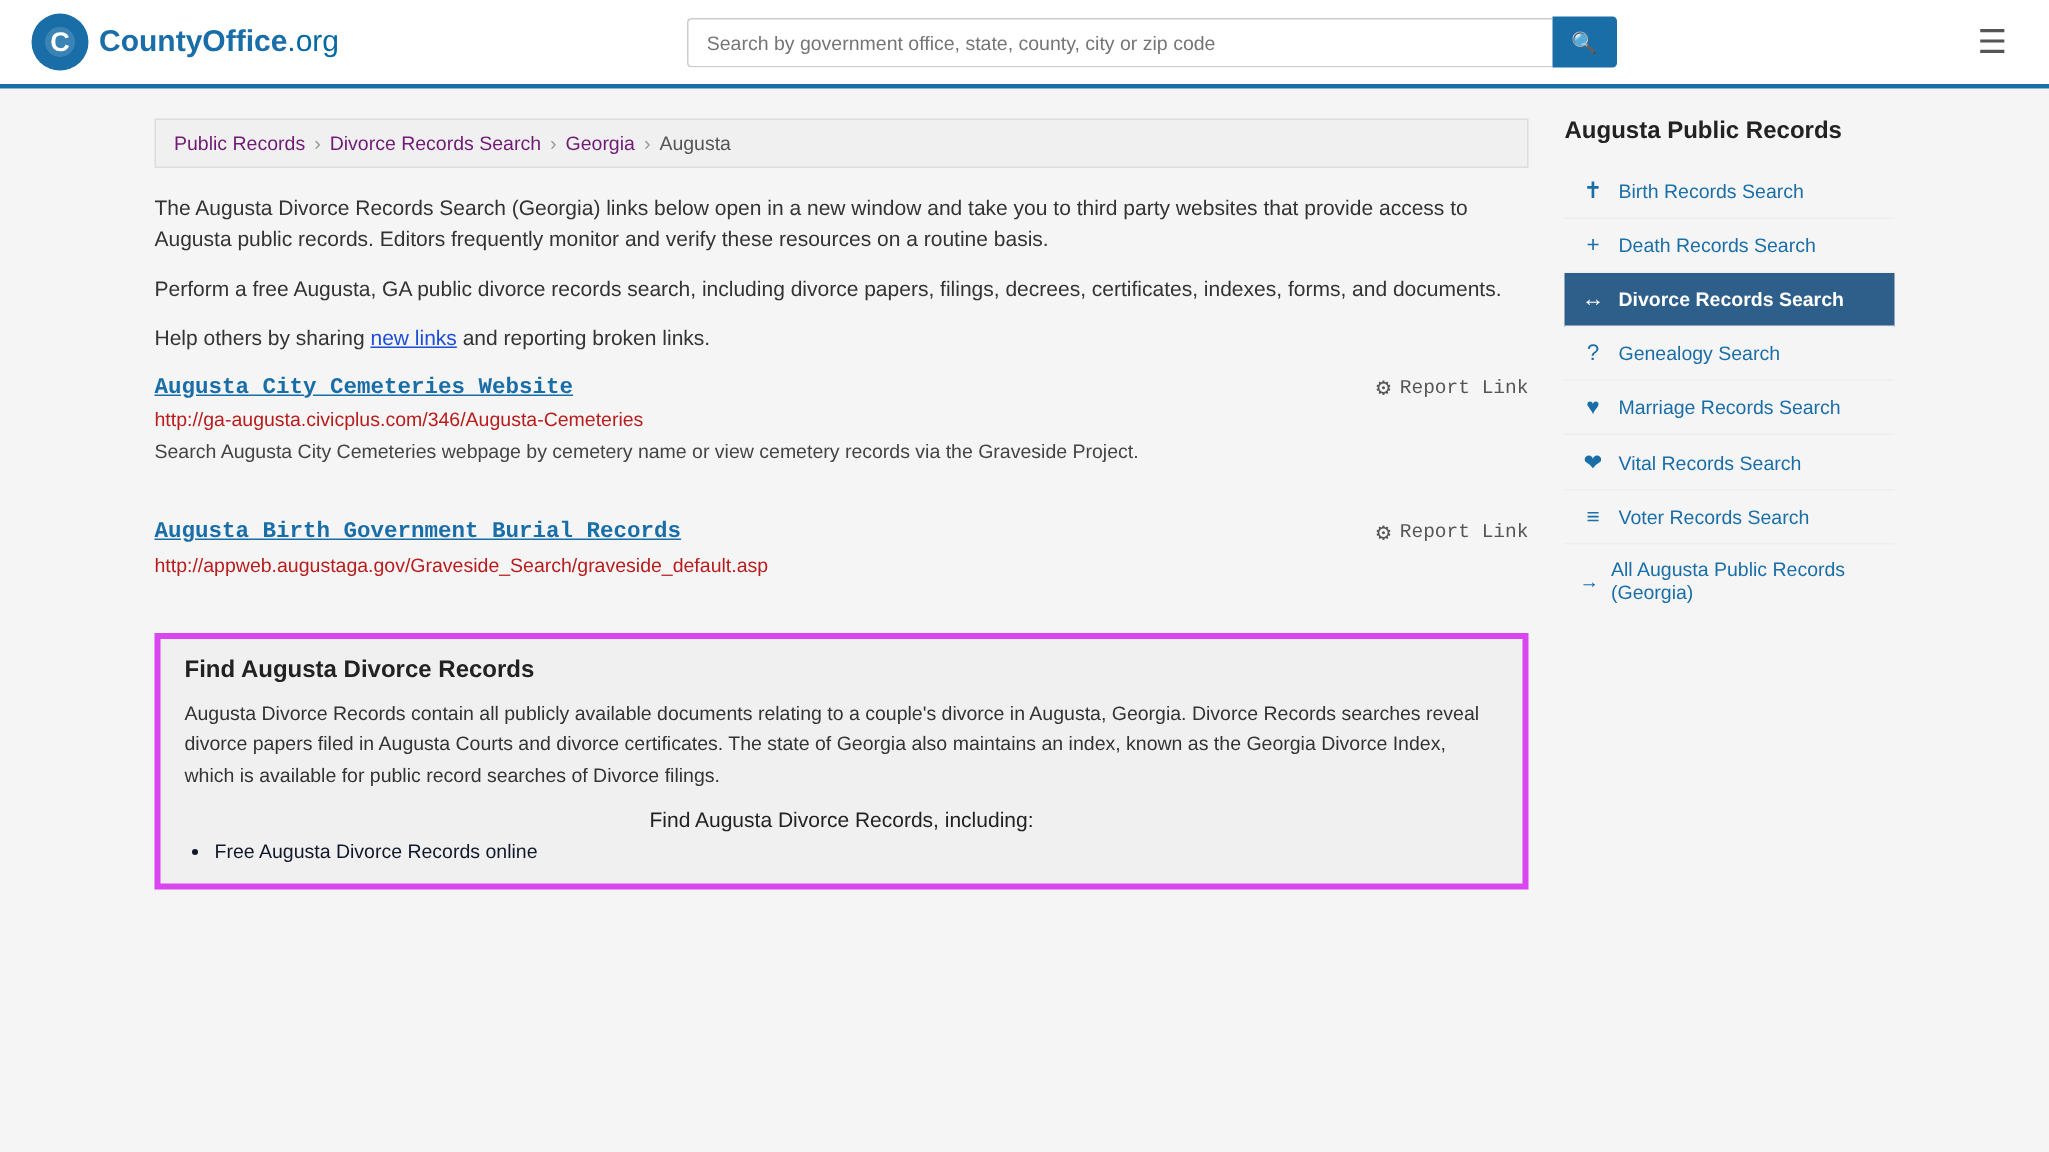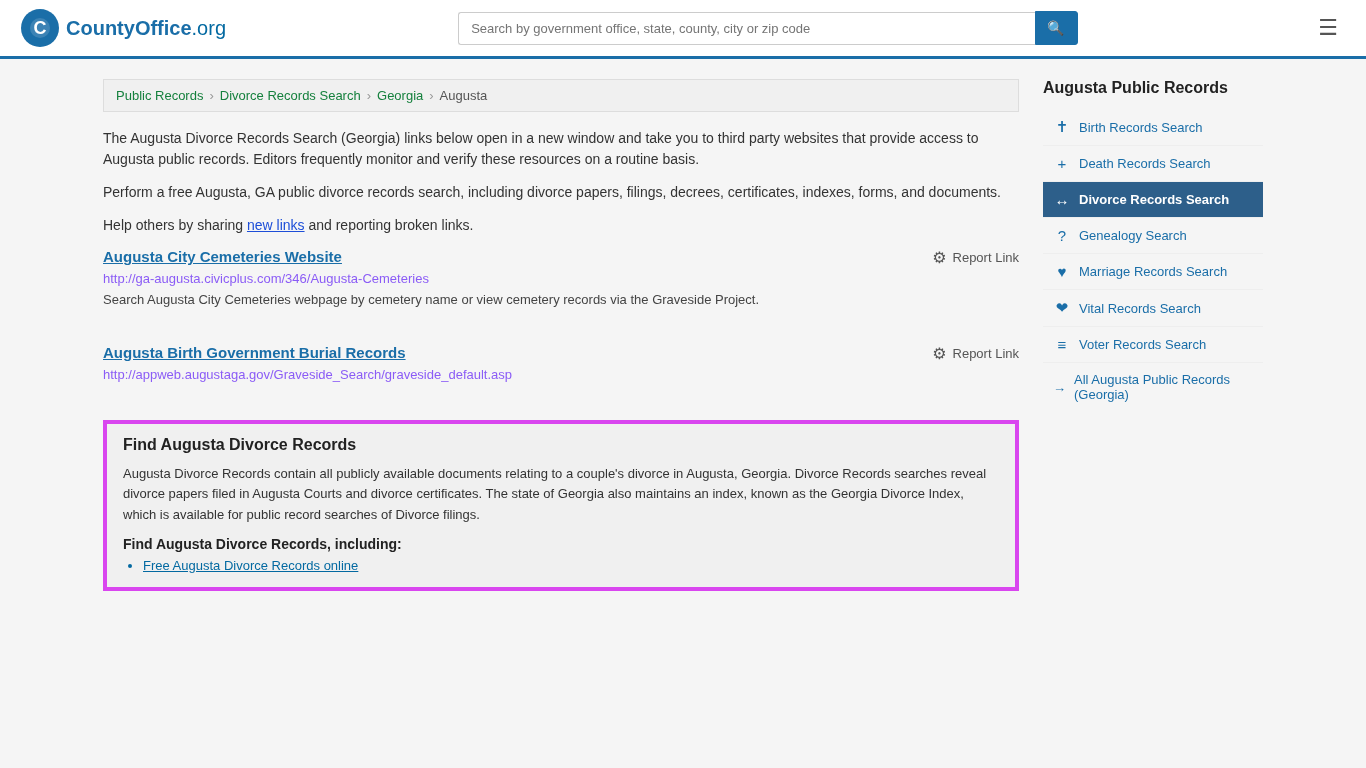--- a/index.html
+++ b/index.html
@@ -87,21 +87,21 @@
       padding: 8px 12px;
       font-size: 13px;
       color: #555;
       margin-bottom: 16px;
       display: flex;
       align-items: center;
       gap: 6px;
       flex-wrap: wrap;
     }
     #breadcrumb a {
-      color: #15803d;
+      color: #701a75;
       text-decoration: none;
     }
     .breadcrumb-sep { color: #999; }
 
     
     .desc-text {
       font-size: 14px;
       color: #333;
       margin-bottom: 12px;
       line-height: 1.5;
@@ -111,22 +111,24 @@
       text-decoration: underline;
     }
 
     
     .record-entry {
       margin-bottom: 20px;
       padding-bottom: 14px;
     }
     .record-entry-header {
       display: flex;
+      align-items: center;
       justify-content: space-between;
       margin-bottom: 4px;
+      font-family: Liberation Mono, monospace;
     }
     .record-title {
       font-size: 15px;
       font-weight: bold;
       color: #1a6ea8;
       text-decoration: underline;
       cursor: pointer;
     }
     .report-link {
       display: flex;
@@ -134,21 +136,21 @@
       gap: 6px;
       color: #555;
       font-size: 13px;
       cursor: pointer;
       white-space: nowrap;
     }
     .report-icon {
       font-size: 16px;
     }
     .record-url {
-      color: #8b5cf6;
+      color: #b91c1c;
       font-size: 13px;
       margin-bottom: 4px;
     }
     .record-desc {
       font-size: 13px;
       color: #444;
       line-height: 1.5;
     }
 
     
@@ -165,29 +167,29 @@
       margin-bottom: 10px;
     }
     #find-section p {
       font-size: 13px;
       color: #333;
       line-height: 1.6;
       margin-bottom: 10px;
     }
     #find-section h3 {
       font-size: 14px;
-      font-weight: bold;
+      font-weight: normal;
       color: #222;
       margin-bottom: 6px;
+      text-align: center;
     }
     #find-section ul {
       padding-left: 20px;
       font-size: 13px;
-      color: #0369a1;
-      text-decoration: underline;
+      color: #0f172a;
     }
     #find-section ul li {
       margin-bottom: 2px;
     }
 
     
     #sidebar {
       width: 220px;
       flex-shrink: 0;
     }

